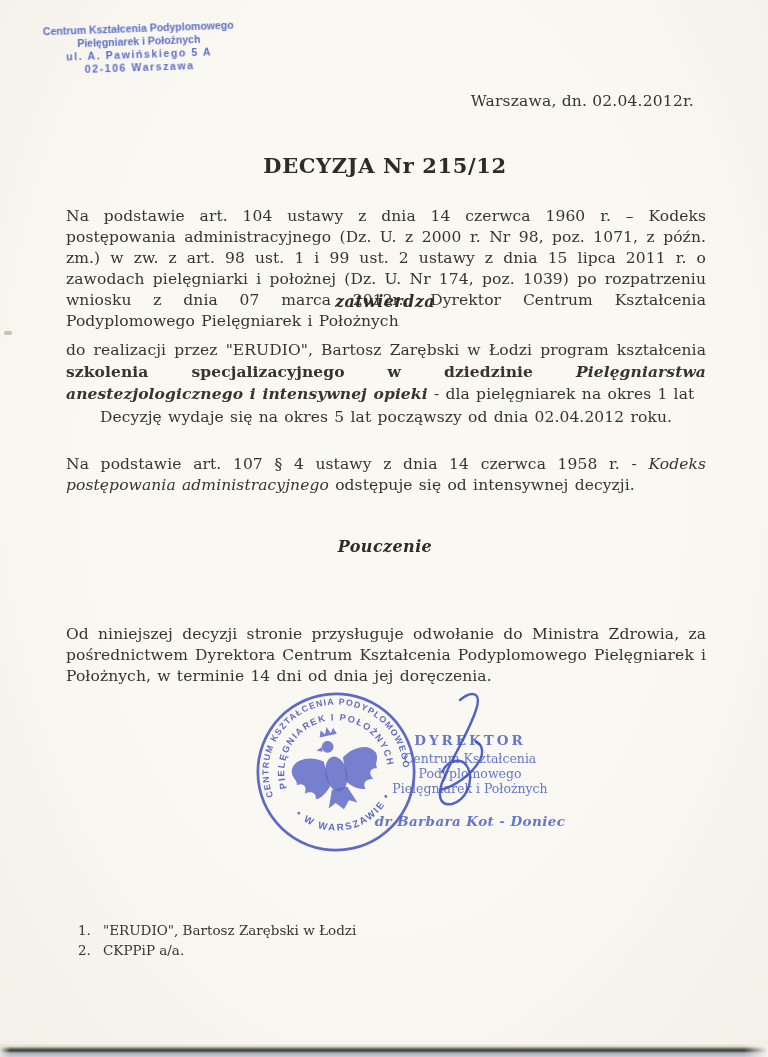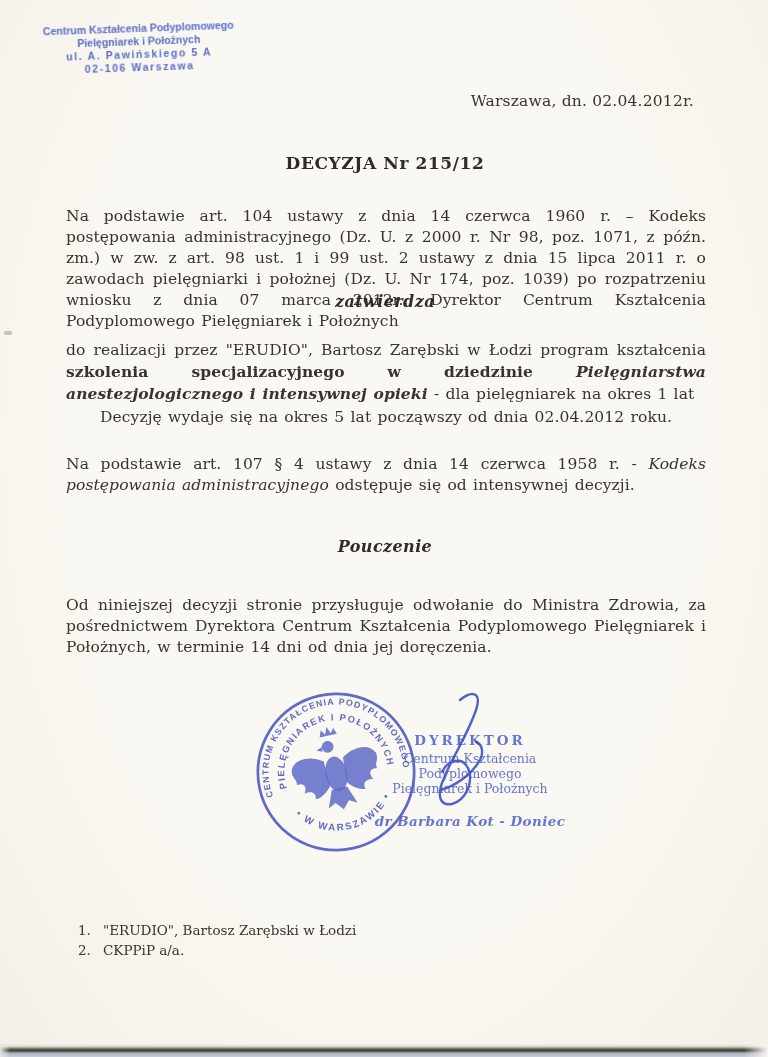--- a/index.html
+++ b/index.html
@@ -21,42 +21,42 @@
   }
   .sender-stamp .s-line3, .sender-stamp .s-line4 { letter-spacing:1.6px; }
   
   .dateline {
     position:absolute; top:92px; right:74px;
     font-size:15.5px; letter-spacing:.2px;
   }
   
   .doc-title {
     position:absolute; top:153px; left:64px; width:642px;
-    text-align:center; font-weight:bold; font-size:17px; letter-spacing:.6px;
+    text-align:center; font-weight:bold; font-size:21px; letter-spacing:.6px;
     color:#2f2c27;
   }
   .mid-heading {
     position:absolute; left:64px; width:642px;
     text-align:center; font-weight:bold; font-size:16px; letter-spacing:.4px;
     color:#2f2c27;
     font-style:italic;
   }
   .h-zatwierdza { top:292px; }
   .h-pouczenie  { top:537px;text-align:center; }
   
   .para {
     position:absolute; left:66px; width:640px;
     font-size:15.5px; line-height:21px; text-align:justify;
     word-spacing:1.2px; letter-spacing:.1px;margin-top:16px;
   }
   .p-legal    { top:190px; }
   .p-approval { top:324px; }
   .p-validity { top:391px; text-align:center; }
   .p-justif   { top:438px; }
-  .p-instruct { top:579px; }
+  .p-instruct { top:608px; }
   .rb  { font-weight:bold; }
   .rbi { font-weight:bold; font-style:italic; }
   .ri  { font-style:italic; }
   
   .seal {
     position:absolute; left:252px; top:688px; width:168px; height:168px;
     filter:blur(0.35px); opacity:.88;
   }
   
   .sig-block {

